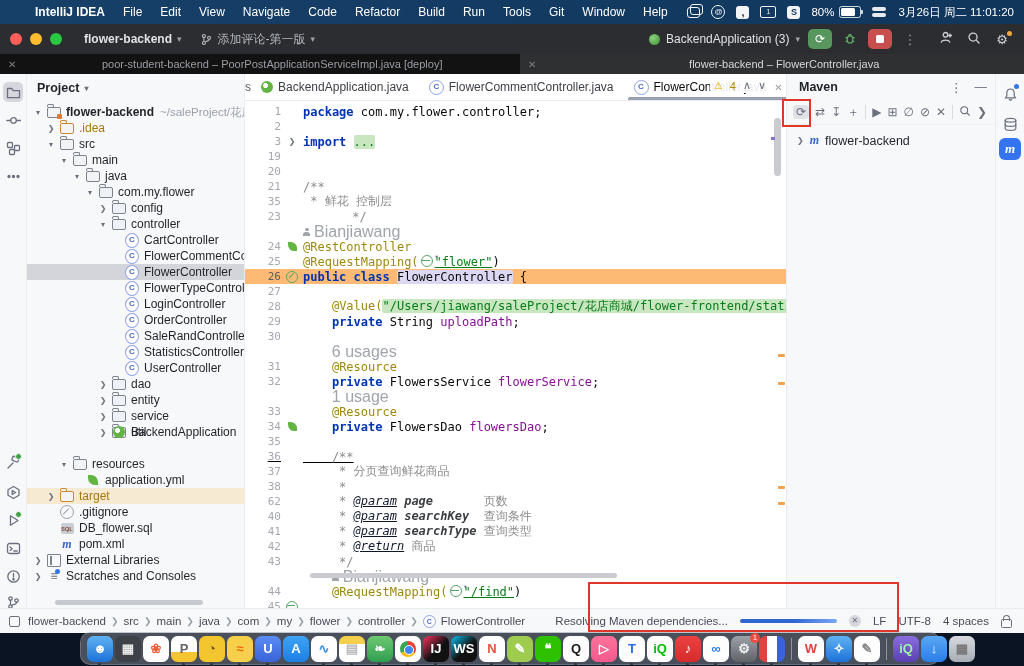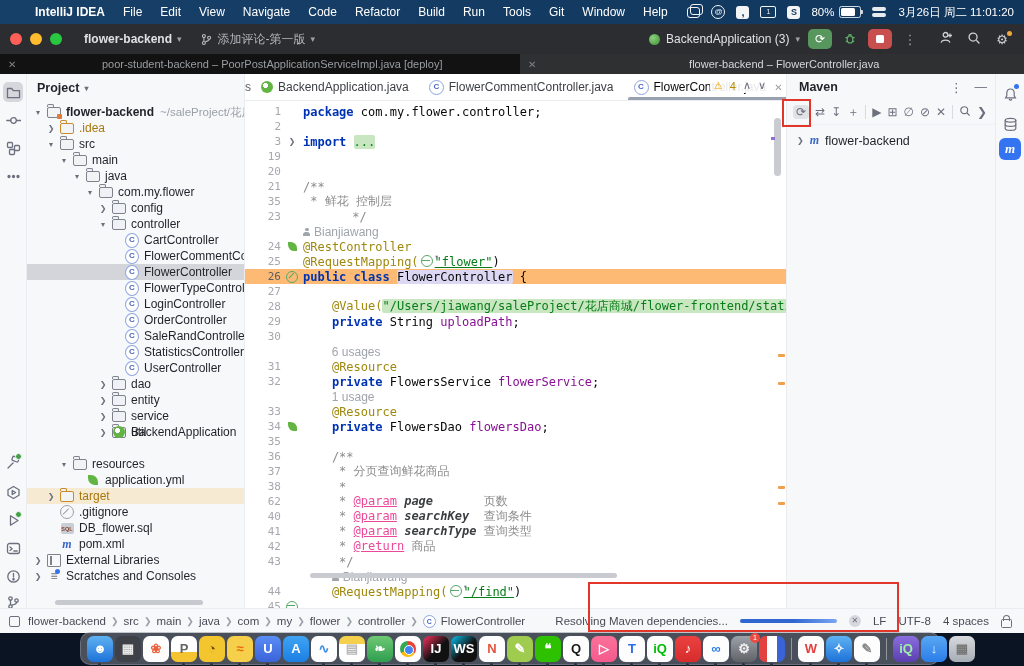--- a/index.html
+++ b/index.html
@@ -102,26 +102,26 @@
   .gslot{width:22px;flex:none;display:flex;align-items:center;justify-content:center}
   .codetxt{white-space:pre;flex:1;overflow:hidden;color:#080808}
   .tk-kw{color:#0033b3;font-weight:600}
   .tk-pl{color:#080808}
   .tk-cm{color:#8c8c8c}
   .tk-ann{color:#9e880d}
   .tk-strlink{color:#067d17;text-decoration:underline}
   .tk-strh{color:#067d17;background:#c8e6c0;border-radius:2px}
   .tk-fld{color:#871094}
   .tk-clshl{background:#dcd7f2;border-radius:2px}
-  .tk-tag{color:#ec4899;text-decoration:underline}
+  .tk-tag{color:#0f172a;font-style:italic;text-decoration:underline}
   .tk-prm{color:#3c3f41;font-weight:700;font-style:italic}
   .globe{display:inline-block;width:10px;height:10px;border:1.2px solid #59a869;border-radius:50%;position:relative;top:1px;margin:0 2px}
   .globe:before{content:"";position:absolute;left:0;top:3.5px;width:8px;height:1px;background:#59a869}
   .globe:after{content:"▾";position:absolute;right:-7px;top:-3px;font-size:7px;color:#6c707e}
-  .inlay{color:#a0a4ab;font-size:12px;font-family:"Liberation Sans",sans-serif;display:flex;align-items:center;gap:4px}
+  .inlay{color:#a0a4ab;font-size:16px;font-family:"Liberation Sans",sans-serif;display:flex;align-items:center;gap:4px}
   .person-ic{width:7px;height:8px;position:relative;display:inline-block}
   .person-ic:before{content:"";position:absolute;left:2px;top:0;width:3.5px;height:3.5px;border-radius:50%;background:#a0a4ab}
   .person-ic:after{content:"";position:absolute;left:0;bottom:0;width:7px;height:3.5px;border-radius:3px 3px 0 0;background:#a0a4ab}
   .gi-bean{width:9px;height:9px;background:#62b543;border-radius:0 70% 0 70%}
   .gi-bean2{width:10px;height:10px;border:1.4px solid #59a869;border-radius:50%;position:relative}
   .gi-bean2:before{content:"";position:absolute;left:0.5px;top:3.2px;width:7px;height:1.4px;background:#59a869;transform:rotate(-45deg)}
   .gi-globe{width:10px;height:10px;border:1.3px solid #59a869;border-radius:50%;position:relative}
   .gi-globe:before{content:"";position:absolute;left:0;top:3.3px;width:8px;height:1px;background:#59a869}
   .gi-fold{color:#6c707e;font-size:11px}
   #inspect{position:absolute;top:4px;right:16px;display:flex;align-items:center;gap:7px;font-size:11px;color:#6c707e;background:rgba(255,255,255,.9);padding:1px 4px;border-radius:4px}
@@ -715,21 +715,21 @@
           <span class="gslot">
             <span class="gi-bean"></span>
           </span>
           <span class="codetxt"><span class="tk-pl">    </span><span class="tk-kw">private</span><span class="tk-pl"> FlowersDao </span><span class="tk-fld">flowersDao</span><span class="tk-pl">;</span></span>
         </div>
         <div class="cl" style="top: 334px;">
           <span class="gut">35</span>
           <span class="gslot"></span>
           <span class="codetxt"></span>
         </div>
-        <div class="cl" style="top: 349px;">
+        <div class="cl" style="top: 349px; text-decoration: underline;">
           <span class="gut">36</span>
           <span class="gslot"></span>
           <span class="codetxt"><span class="tk-cm">    /**</span></span>
         </div>
         <div class="cl" style="top: 364px;">
           <span class="gut">37</span>
           <span class="gslot"></span>
           <span class="codetxt"><span class="tk-cm">     * 分页查询鲜花商品</span></span>
         </div>
         <div class="cl" style="top: 379px;">

